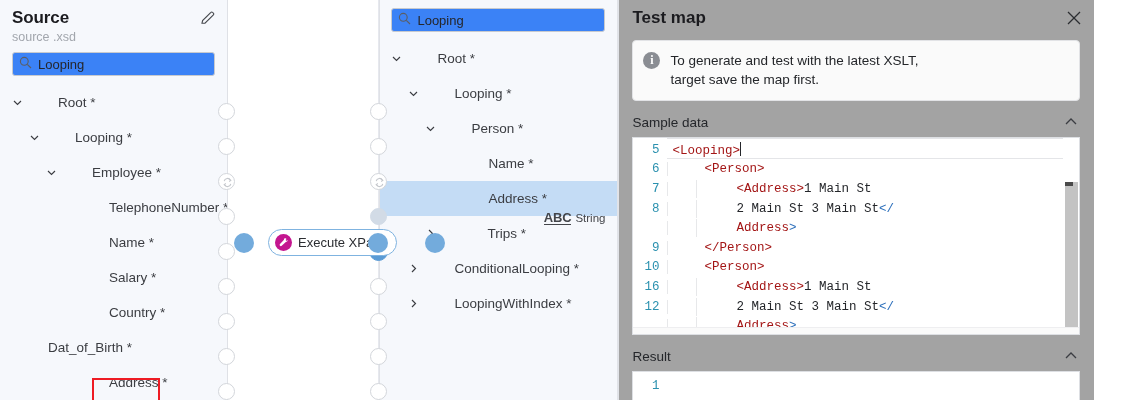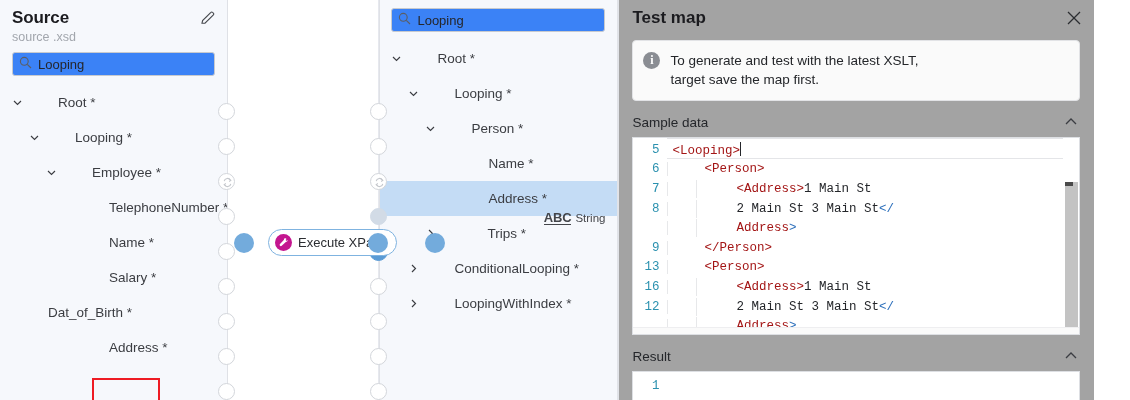--- a/index.html
+++ b/index.html
@@ -264,20 +264,24 @@
           <span class="chev empty"></span>
           <span class="tree-label">TelephoneNumber *</span>
         </div>
         <div class="tree-row" style="padding-left: 61px;">
           <span class="chev empty"></span>
           <span class="tree-label">Name *</span>
         </div>
         <div class="tree-row" style="padding-left: 61px;">
           <span class="chev empty"></span>
           <span class="tree-label">Salary *</span>
+        </div>
+        <div class="tree-row" style="padding-left: 61px;">
+          <span class="chev empty"></span>
+          <span class="tree-label">Country *</span>
         </div>
         <div class="tree-row" style="">
           <span class="chev empty"></span>
           <span class="tree-label">Dat_of_Birth *</span>
         </div>
         <div class="tree-row" style="padding-left: 61px;">
           <span class="chev empty"></span>
           <span class="tree-label">Address *</span>
         </div>
       </div>
@@ -441,21 +445,21 @@
     </div>
 
     <div class="editor">
       <div class="ed-scroll" id="sample-code" style="padding-top: 2px;">
           <div class="code-line"><span class="ln">5</span><span class="code noguide"><span style="display:inline-block;width:0px"></span><span class="tok-tag">&lt;Looping&gt;</span><span class="caret"></span></span></div>
           <div class="code-line"><span class="ln">6</span><span class="code"><span style="display:inline-block;width:32px"></span><span class="tok-tag">&lt;Person&gt;</span></span></div>
           <div class="code-line"><span class="ln">7</span><span class="code"><span class="guide2"></span><span style="display:inline-block;width:64px"></span><span class="tok-tag">&lt;Address&gt;</span><span class="tok-txt">1 Main St</span></span></div>
           <div class="code-line"><span class="ln">8</span><span class="code"><span class="guide2"></span><span style="display:inline-block;width:64px"></span><span class="tok-txt">2 Main St 3 Main St</span><span class="tok-brk">&lt;/</span></span></div>
           <div class="code-line"><span class="ln blank">&nbsp;</span><span class="code"><span class="guide2"></span><span style="display:inline-block;width:64px"></span><span class="tok-tag">Address</span><span class="tok-brk">&gt;</span></span></div>
           <div class="code-line"><span class="ln">9</span><span class="code"><span style="display:inline-block;width:32px"></span><span class="tok-tag">&lt;/Person&gt;</span></span></div>
-          <div class="code-line"><span class="ln">13</span><span class="code"><span style="display:inline-block;width:32px"></span><span class="tok-tag">&lt;Person&gt;</span></span></div>
+          <div class="code-line"><span class="ln">10</span><span class="code"><span style="display:inline-block;width:32px"></span><span class="tok-tag">&lt;Person&gt;</span></span></div>
           <div class="code-line"><span class="ln">16</span><span class="code"><span class="guide2"></span><span style="display:inline-block;width:64px"></span><span class="tok-tag">&lt;Address&gt;</span><span class="tok-txt">1 Main St</span></span></div>
           <div class="code-line"><span class="ln">12</span><span class="code"><span class="guide2"></span><span style="display:inline-block;width:64px"></span><span class="tok-txt">2 Main St 3 Main St</span><span class="tok-brk">&lt;/</span></span></div>
           <div class="code-line"><span class="ln blank">&nbsp;</span><span class="code"><span class="guide2"></span><span style="display:inline-block;width:64px"></span><span class="tok-tag">Address</span><span class="tok-brk">&gt;</span></span></div>
         </div>
       <div class="active-line-top"></div>
       <div class="active-line-bot"></div>
       <div class="ed-vscroll">
         <div class="ed-thumb"></div>
         <div class="ed-thumb-cap"></div>
       </div>

